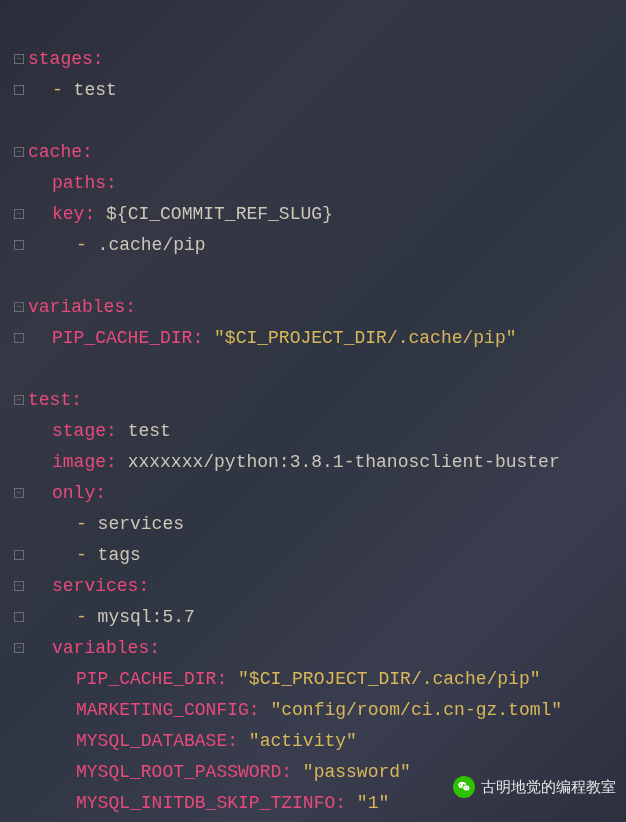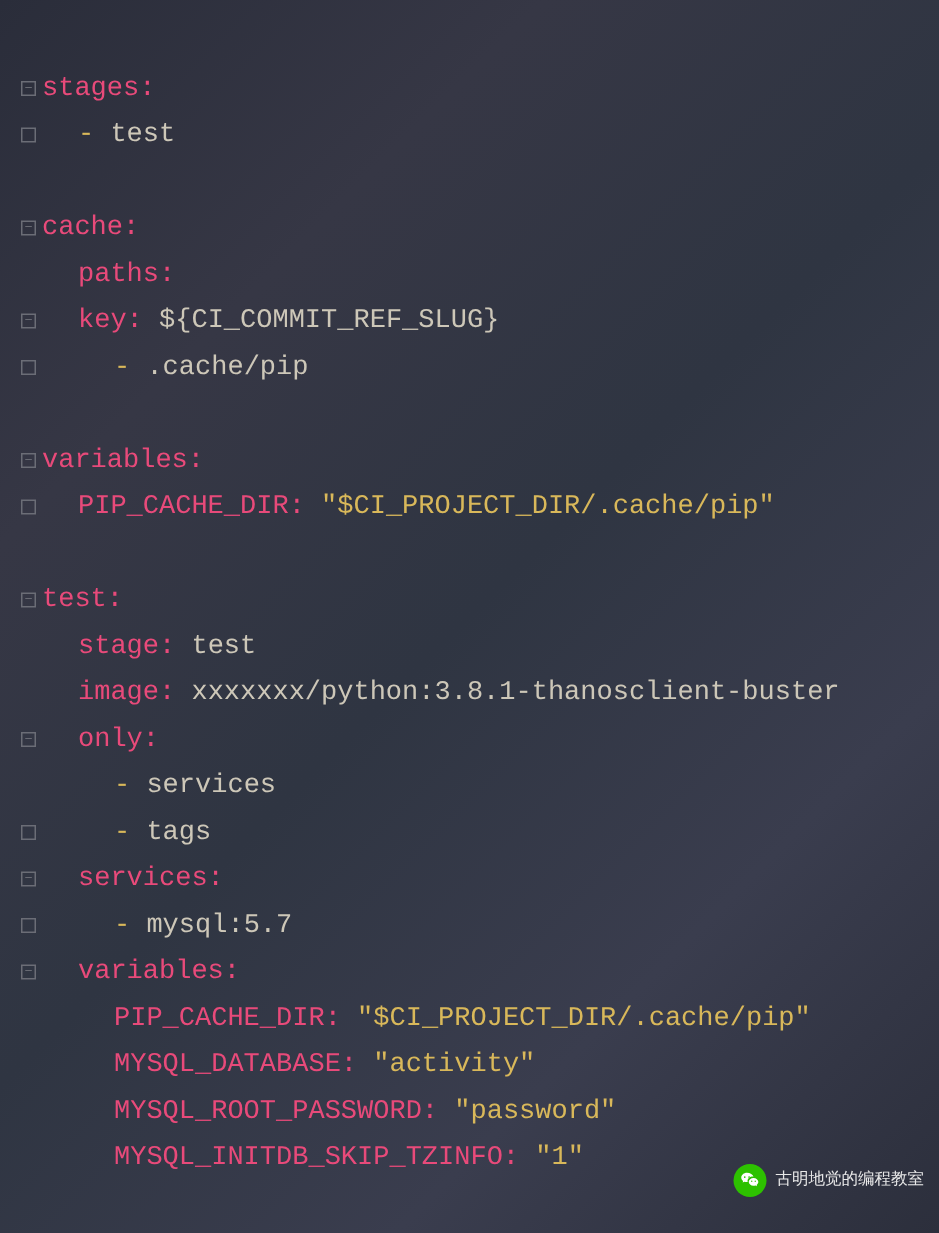--- a/index.html
+++ b/index.html
@@ -22,21 +22,21 @@
 .val{color:#cdc7b8;}
 .str{color:#d9b85a;}
 .dash{color:#d9b85a;}
 .indent1{padding-left:24px;}
 .indent2{padding-left:48px;}
 .line{white-space:pre;}
 .underline{text-decoration-line:underline;text-decoration-style:wavy;text-decoration-color:#888;}
 .watermark{position:absolute;right:10px;bottom:20px;display:flex;align-items:center;gap:6px;}
 .wechat-icon{width:22px;height:22px;border-radius:50%;background:#2dc100;display:flex;align-items:center;justify-content:center;}
 .wechat-icon svg{width:14px;height:14px;}
-.wm-text{color:#e8e8e8;font-family:'Microsoft YaHei',sans-serif;font-size:11px;text-align:right;}
+.wm-text{color:#e8e8e8;font-family:'Microsoft YaHei',sans-serif;font-size:15px;text-align:right;}
 </style>
 </head>
 <body>
 
 <div class="editor">
   <div class="gutter">
     <div class="fold-marker fold-open" style="top:10px"></div>
     <div class="fold-box" style="top:41px"></div>
     <div class="fold-marker fold-open" style="top:103px"></div>
     <div class="fold-marker fold-open" style="top:165px"></div>
@@ -66,20 +66,21 @@
   <div class="line"><span class="key">test:</span></div>
   <div class="line indent1"><span class="key">stage:</span><span> </span><span class="val">test</span></div>
   <div class="line indent1"><span class="key">image:</span><span> </span><span class="val">xxxxxxx/python:3.8.1-thanosclient-buster</span></div>
   <div class="line indent1"><span class="key">only:</span></div>
   <div class="line indent2"><span class="dash">- </span><span class="val">services</span></div>
   <div class="line indent2"><span class="dash">- </span><span class="val">tags</span></div>
   <div class="line indent1"><span class="key">services:</span></div>
   <div class="line indent2"><span class="dash">- </span><span class="val">mysql:5.7</span></div>
   <div class="line indent1"><span class="key">variables:</span></div>
   <div class="line indent2"><span class="key">PIP_CACHE_DIR:</span><span> </span><span class="str">"$CI_PROJECT_DIR/.cache/pip"</span></div>
+  <div class="line indent2"><span class="key">MARKETING_CONFIG:</span><span> </span><span class="str">"config/room/ci.cn-gz.toml"</span></div>
   <div class="line indent2"><span class="key">MYSQL_DATABASE:</span><span> </span><span class="str">"activity"</span></div>
   <div class="line indent2"><span class="key">MYSQL_ROOT_PASSWORD:</span><span> </span><span class="str">"password"</span></div>
   <div class="line indent2"><span class="key">MYSQL_INITDB_SKIP_TZINFO:</span><span> </span><span class="str">"1"</span></div>
 </div>
 
 <div class="watermark">
   <span class="wechat-icon">
     <svg viewBox="0 0 24 24" fill="white">
         <path d="M8.5 3C4.9 3 2 5.5 2 8.5c0 1.6.8 3 2.1 4l-.5 1.8 2-1c.9.3 1.9.5 2.9.5.3 0 .6 0 .9-.1-.1-.4-.2-.8-.2-1.2 0-2.8 2.7-5 6-5 .3 0 .6 0 .9.1C15.4 5 12.2 3 8.5 3zm-2.5 4c.6 0 1 .4 1 1s-.4 1-1 1-1-.4-1-1 .4-1 1-1zm5 0c.6 0 1 .4 1 1s-.4 1-1 1-1-.4-1-1 .4-1 1-1zm5 2c-3 0-5.5 2-5.5 4.5s2.5 4.5 5.5 4.5c.8 0 1.6-.1 2.3-.4l1.7.9-.4-1.5c1.1-.8 1.9-2 1.9-3.5 0-2.5-2.5-4.5-5.5-4.5zm-2 3c.4 0 .8.3.8.8s-.4.8-.8.8-.8-.3-.8-.8.4-.8.8-.8zm4 0c.4 0 .8.3.8.8s-.4.8-.8.8-.8-.3-.8-.8.4-.8.8-.8z"></path>
       </svg>

